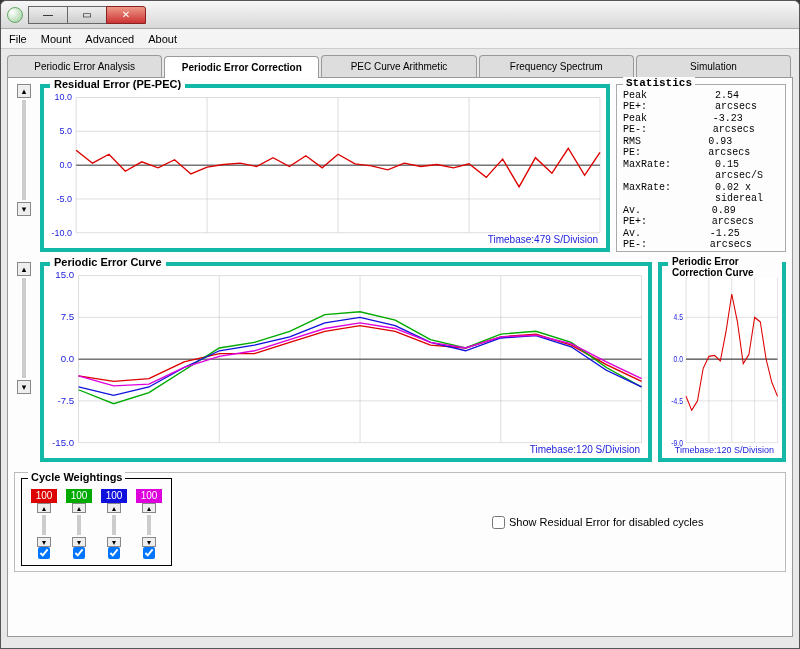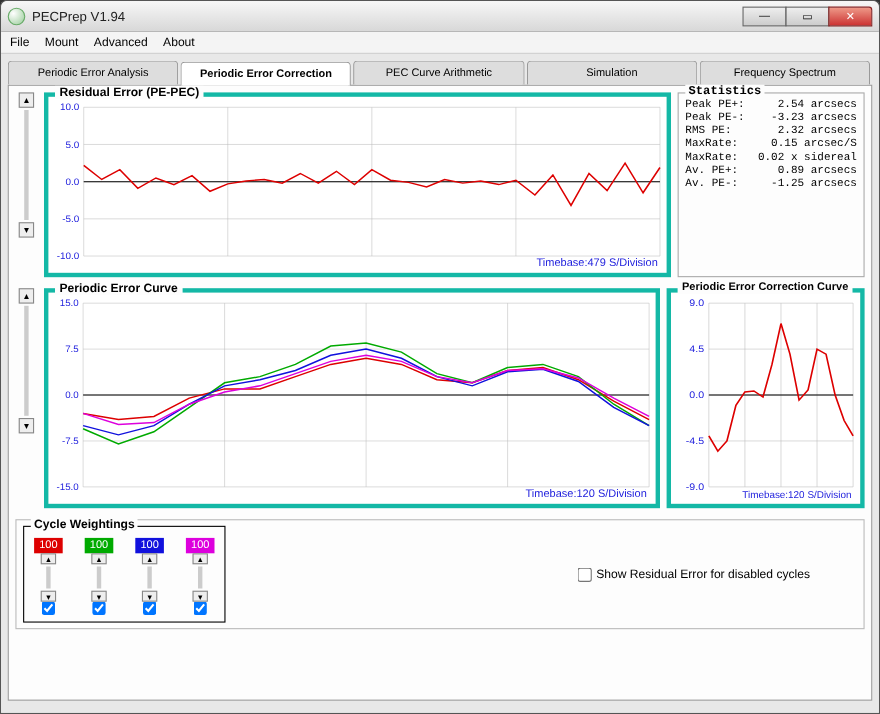--- a/index.html
+++ b/index.html
@@ -117,21 +117,21 @@
   padding: 4px 6px;
   font-size: 10px;
   position: relative;
   font-family: Liberation Mono, monospace;
 }
 .statbox legend, .stat-title {
   position: absolute; top: -8px; left: 6px;
   background: #fdfdfd; font-weight: bold;
   font-size: 11px; padding: 0 3px;
 }
-.stat-row { display: flex; justify-content: space-between; margin: 1px 0; }
+.stat-row { display: flex; justify-content: flex-end; margin: 1px 0; gap: 44px; }
 svg.chart { width: 100%; height: 100%; }
 .timebase {
   position: absolute;
   right: 8px; bottom: 3px;
   color: #22d; font-size: 10px;
 }
 .slider-col {
   width: 20px;
   display: flex;
   flex-direction: column;
@@ -145,21 +145,21 @@
   display: flex; align-items: center; justify-content: center;
 }
 .slider-track {
   width: 4px; height: 100px;
   background: #ccc;
   margin: 2px 0;
   position: relative;
 }
 .weight-group {
   display: flex;
-  gap: 18px;
+  gap: 7px;
   border: none;
 }
 .weight-col { display: flex; flex-direction: column; align-items: center; width: 28px; }
 .weight-badge {
   width: 26px; height: 14px;
   color: #fff;
   font-size: 10px;
   text-align: center;
   line-height: 14px;
 }
@@ -186,42 +186,41 @@
 .weight-box { position: relative; border: 1px solid #000000; padding: 10px 8px 6px; }
 .ylabel { font-size: 9px; fill: #22d; }
 </style>
 </head>
 <body>
 
 <div class="window">
 
   <div class="titlebar">
     <div class="app-icon"></div>
-    <div class="title">PECPrep V1.94</div>
     <div class="win-btns">
       <div class="win-btn win-min">—</div>
       <div class="win-btn win-max">▭</div>
       <div class="win-btn win-close">✕</div>
     </div>
   </div>
 
   <div class="menubar">
     <span>File</span>
     <span>Mount</span>
     <span>Advanced</span>
     <span>About</span>
   </div>
 
   <div class="content">
     <div class="tabstrip">
       <div class="tab">Periodic Error Analysis</div>
       <div class="tab active">Periodic Error Correction</div>
       <div class="tab">PEC Curve Arithmetic</div>
+      <div class="tab">Frequency Spectrum</div>
       <div class="tab">Simulation</div>
-      <div class="tab">Frequency Spectrum</div>
     </div>
 
     <div class="tabpanel">
 
       <div class="row1">
         <div class="slider-col">
           <div class="spin">▴</div>
           <div class="slider-track"></div>
           <div class="spin">▾</div>
         </div>
@@ -256,21 +255,21 @@
               <div class="stat-row">
                 <span>Peak PE+:</span>
                 <span>2.54 arcsecs</span>
               </div>
               <div class="stat-row">
                 <span>Peak PE-:</span>
                 <span>-3.23 arcsecs</span>
               </div>
               <div class="stat-row">
                 <span>RMS PE:</span>
-                <span>2.32 arcsecs</span>
+                <span>0.93 arcsecs</span>
               </div>
               <div class="stat-row">
                 <span>MaxRate:</span>
                 <span>0.15 arcsec/S</span>
               </div>
               <div class="stat-row">
                 <span>MaxRate:</span>
                 <span>0.02 x sidereal</span>
               </div>
               <div class="stat-row">
@@ -312,21 +311,21 @@
               <text x="28" y="187" text-anchor="end" class="ylabel">-15.0</text>
               <line x1="32" y1="97" x2="554" y2="97" stroke="#000" stroke-width="1"></line>
               <path d="M32.0 114.4 L64.6 120.2 L97.3 117.3 L129.9 99.9 L162.5 91.2 L195.1 91.2 L227.8 79.6 L260.4 68.0 L293.0 62.2 L325.6 68.0 L358.3 82.5 L390.9 85.4 L423.5 73.8 L456.1 70.9 L488.8 82.5 L521.4 102.8 L554.0 120.2 " fill="none" stroke="#d00" stroke-width="1.4"></path>
               <path d="M32.0 128.9 L64.6 143.4 L97.3 131.8 L129.9 108.6 L162.5 85.4 L195.1 79.6 L227.8 68.0 L260.4 50.6 L293.0 47.7 L325.6 56.4 L358.3 76.7 L390.9 85.4 L423.5 70.9 L456.1 68.0 L488.8 79.6 L521.4 105.7 L554.0 126.0 " fill="none" stroke="#0a0" stroke-width="1.4"></path>
               <path d="M32.0 126.0 L64.6 134.7 L97.3 126.0 L129.9 105.7 L162.5 88.3 L195.1 82.5 L227.8 73.8 L260.4 59.3 L293.0 53.5 L325.6 62.2 L358.3 79.6 L390.9 88.3 L423.5 75.0 L456.1 72.6 L488.8 84.2 L521.4 108.6 L554.0 126.0 " fill="none" stroke="#11d" stroke-width="1.4"></path>
               <path d="M32.0 114.4 L64.6 124.8 L97.3 123.1 L129.9 105.7 L162.5 94.1 L195.1 88.3 L227.8 76.7 L260.4 65.1 L293.0 59.3 L325.6 65.1 L358.3 79.6 L390.9 85.4 L423.5 73.8 L456.1 72.1 L488.8 80.8 L521.4 99.9 L554.0 117.3 " fill="none" stroke="#d0d" stroke-width="1.4"></path>
             </svg>
           <div class="timebase">Timebase:120 S/Division</div>
         </div>
 
-        <div class="chartbox" style="width:180px;position:relative">
+        <div class="chartbox" style="width:128px;position:relative">
           <div class="chart-title" style="font-size:10px">Periodic Error Correction Curve</div>
           <svg class="chart" viewBox="0 0 160 200" preserveAspectRatio="none">
               <line x1="32" y1="10" x2="32" y2="184" stroke="#bbb" stroke-width="0.5"></line>
               <line x1="62.5" y1="10" x2="62.5" y2="184" stroke="#bbb" stroke-width="0.5"></line>
               <line x1="93" y1="10" x2="93" y2="184" stroke="#bbb" stroke-width="0.5"></line>
               <line x1="123.5" y1="10" x2="123.5" y2="184" stroke="#bbb" stroke-width="0.5"></line>
               <line x1="154" y1="10" x2="154" y2="184" stroke="#bbb" stroke-width="0.5"></line>
               <line x1="32" y1="10" x2="154" y2="10" stroke="#bbb" stroke-width="0.5"></line>
               <text x="28" y="13" text-anchor="end" class="ylabel">9.0</text>
               <line x1="32" y1="53.5" x2="154" y2="53.5" stroke="#bbb" stroke-width="0.5"></line>

